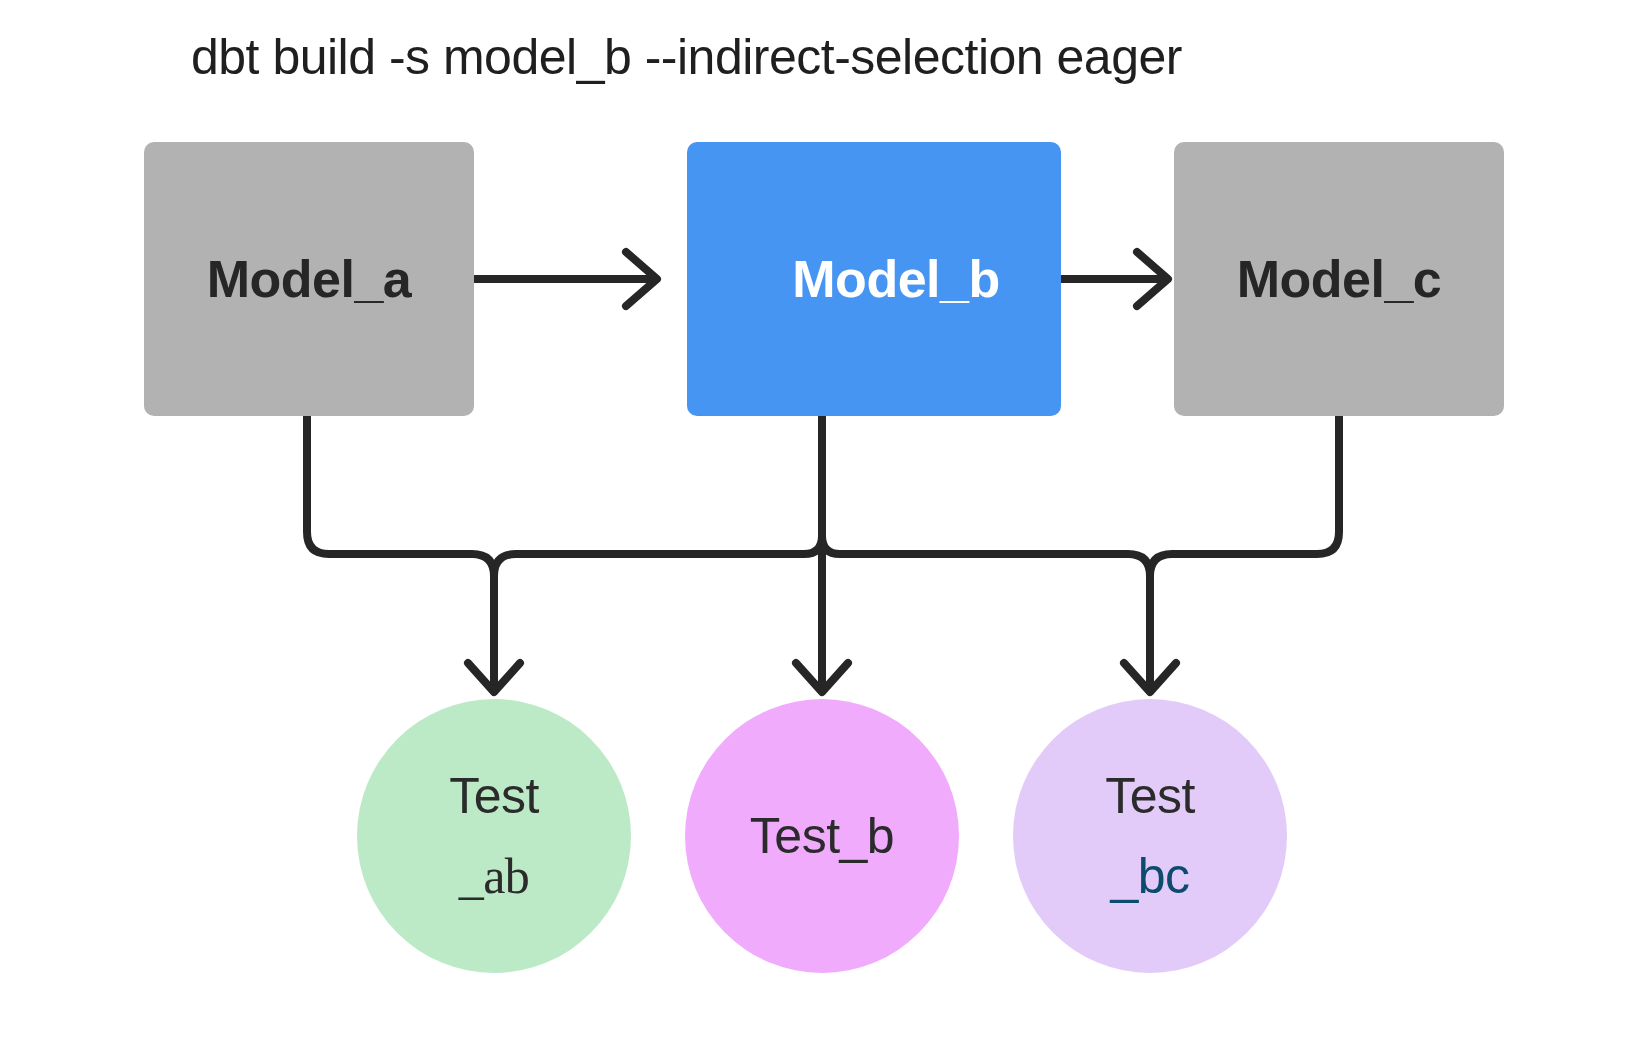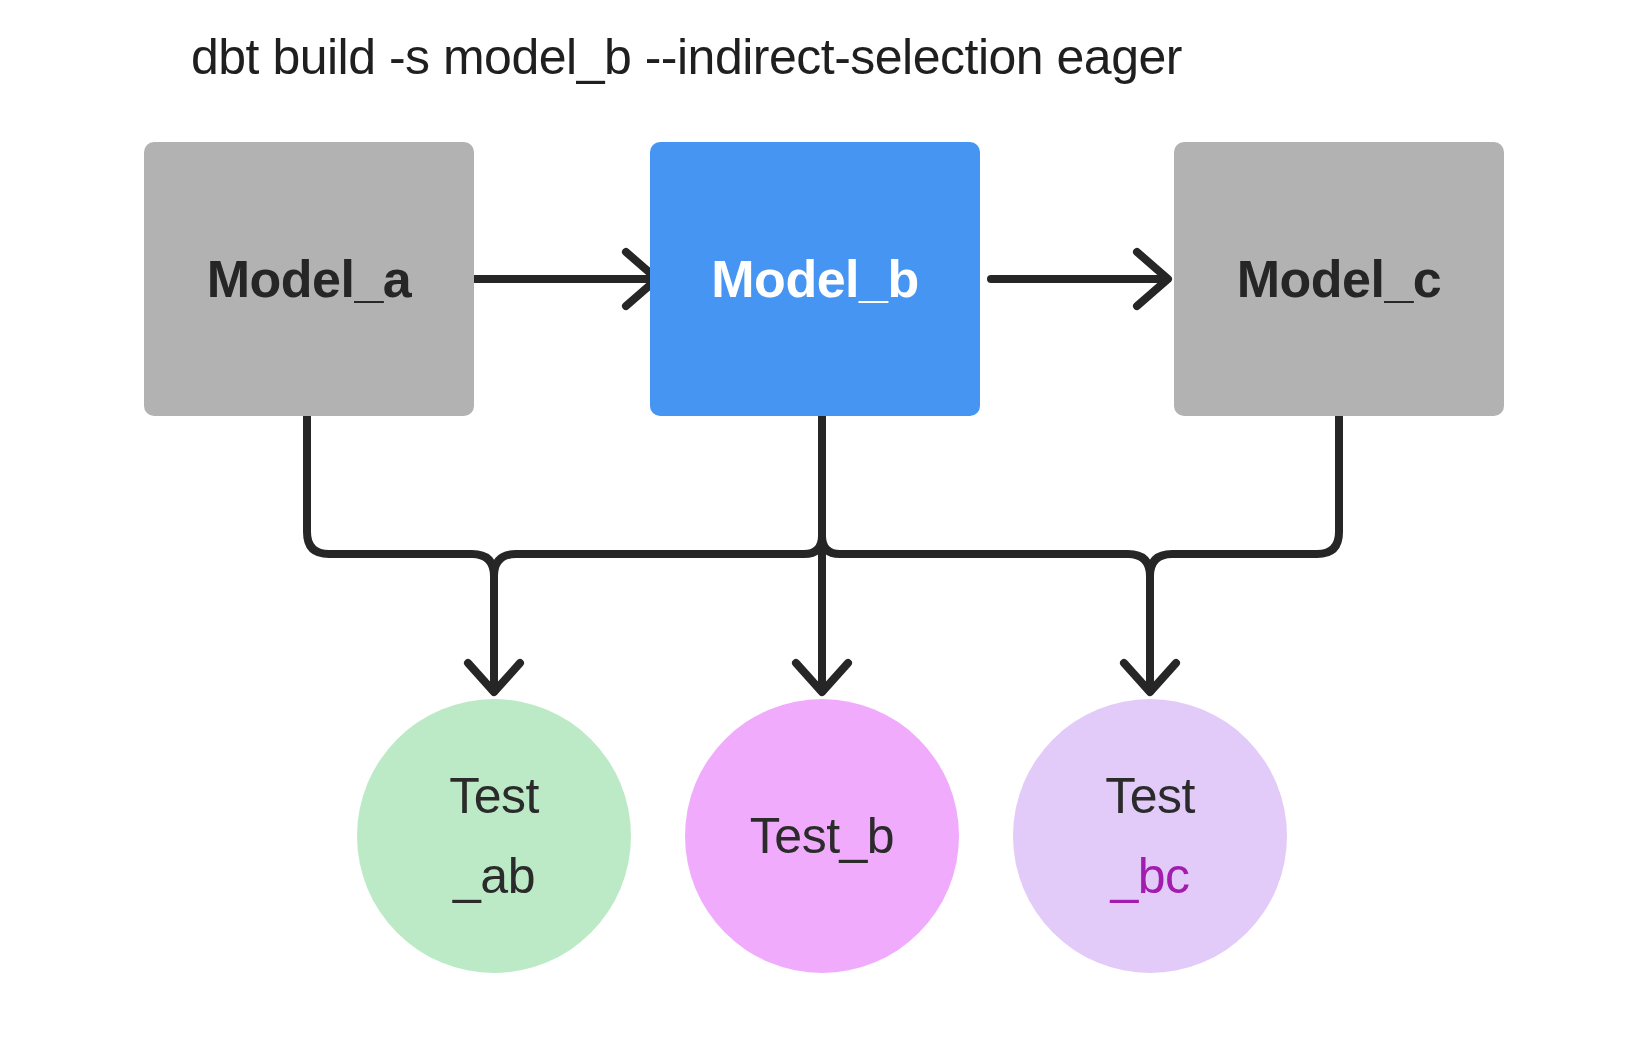--- a/index.html
+++ b/index.html
@@ -45,21 +45,21 @@
     align-items: center;
     justify-content: center;
     z-index: 1;
   }
   .model-box .label {
     font-size: 52px;
     font-weight: 700;
     letter-spacing: -0.5px;
   }
   .box-a { left: 123px; }
-  .box-b { left: 629px; }
+  .box-b { left: 666px; padding-left: 44px; }
   .box-c { left: 1153px; }
   .test-circle {
     position: absolute;
     top: 699px;
     width: 274px;
     height: 274px;
     border-radius: 50%;
     display: flex;
     flex-direction: column;
     align-items: center;
@@ -118,25 +118,25 @@
   <div class="model-box box-b" style="background-color: rgb(71, 149, 242);">
     <span class="label" style="color: rgb(255, 255, 255);">Model_b</span>
   </div>
 
   <div class="model-box box-c" style="background-color: rgb(178, 178, 178);">
     <span class="label" style="color: rgb(38, 38, 38);">Model_c</span>
   </div>
 
   <div class="test-circle circle-ab" style="background-color: rgb(188, 234, 198);">
     <span class="label-line" style="color: rgb(43, 43, 43);">Test</span>
-    <span class="label-line" style="color: rgb(43, 43, 43);">_ab</span>
+    <span class="label-line" style="color: rgb(43, 43, 43); font-family: Liberation Serif, serif;">_ab</span>
   </div>
 
   <div class="test-circle circle-b" style="background-color: #f0abfc;">
     <span class="label-line" style="color: rgb(43, 43, 43);">Test_b</span>
   </div>
 
   <div class="test-circle circle-bc" style="background-color: rgb(226, 203, 249);">
     <span class="label-line" style="color: rgb(43, 43, 43);">Test</span>
-    <span class="label-line" style="color: #a21caf;">_bc</span>
+    <span class="label-line" style="color: #0c4a6e;">_bc</span>
   </div>
 
 </div>
 
 </body></html>

